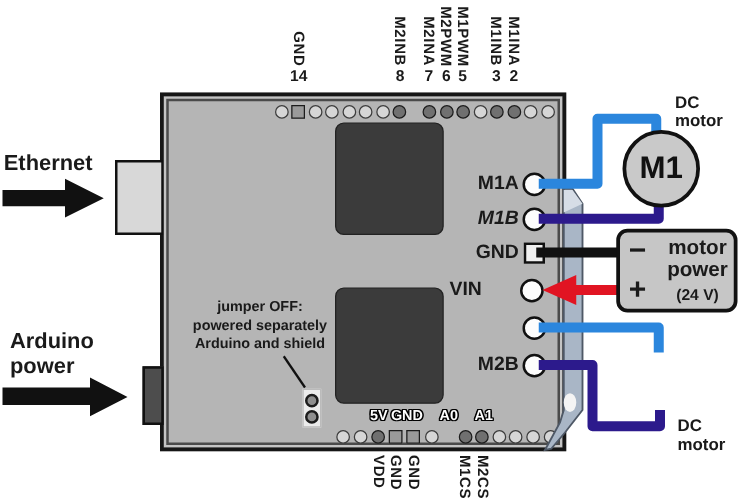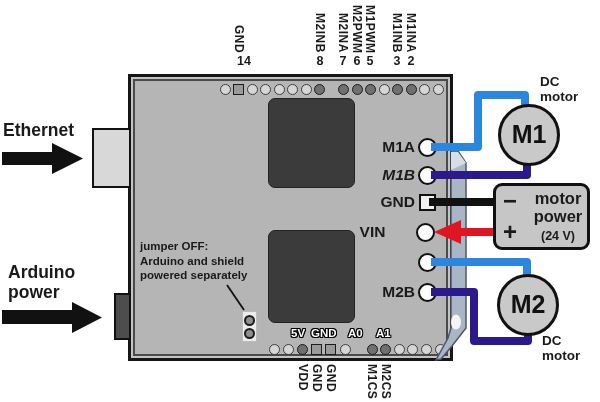--- a/index.html
+++ b/index.html
@@ -21,42 +21,42 @@
   .dot.S{border-radius:0;background:#9a9a9a;border-color:#1c1c1c;}
 
   
   .vtop{position:absolute;writing-mode:vertical-rl;text-orientation:mixed;height:53px;width:16px;
         font-size:12px;letter-spacing:0.5px;text-align:end;line-height:16px;}
   .pin-num{position:absolute;top:54px;width:24px;text-align:center;font-size:12.5px;}
   .vbot{position:absolute;top:364px;writing-mode:vertical-rl;text-orientation:mixed;width:16px;
         font-size:12px;letter-spacing:0.5px;line-height:16px;}
 
   
-  .silk{position:absolute;top:327px;font-size:11.5px;color:#fff;
+  .silk{position:absolute;top:327px;font-size:11.5px;color:#fff;text-align:center;
         text-shadow:-1px -1px 0 #000,1px -1px 0 #000,-1px 1px 0 #000,1px 1px 0 #000,0 1px 0 #000,0 -1px 0 #000,1px 0 0 #000,-1px 0 0 #000;}
 
   
   .rpin{position:absolute;width:19px;height:19px;border-radius:50%;border:2.5px solid #111;background:#fdfdfd;}
   .rpin.sq{border-radius:0;width:17px;height:17px;background:#f0f0f0;}
   .rlabel{position:absolute;left:330px;width:85px;text-align:right;font-size:15.5px;}
 
   
   .motor{position:absolute;width:62px;height:62px;border-radius:50%;border:3.5px solid #111;
          background:var(--c-motor,#c9c9c9);text-align:center;line-height:55px;font-size:25px;color:#111;}
   .dc-cap{position:absolute;font-size:13.5px;line-height:15px;}
 
   
   #power-box{position:absolute;left:493px;top:183px;width:97px;height:67px;border:3px solid #111;
              border-radius:9px;background:var(--c-power_box,#c6c6c6);}
   #pb-text{position:absolute;left:530px;top:189px;width:56px;text-align:center;font-size:16.5px;line-height:18px;}
   #pb-volt{position:absolute;left:530px;top:229px;width:56px;text-align:center;font-size:12.5px;}
   .pb-sym{position:absolute;left:510px;width:30px;margin-left:-15px;text-align:center;font-size:24px;line-height:20px;}
 
   
-  #jumper-note{position:absolute;left:140px;top:239px;width:136px;font-size:11.5px;line-height:14.5px;}
+  #jumper-note{position:absolute;left:140px;top:239px;width:136px;text-align:center;font-size:11.5px;line-height:14.5px;}
   #jumper-box{position:absolute;left:242px;top:311px;width:15px;height:31px;background:#ececec;border:1px solid #bbb;}
   .jdot{position:absolute;width:11px;height:11px;border-radius:50%;background:#8f8f8f;border:2px solid #1c1c1c;}
 
   
   #eth-label{position:absolute;left:3px;top:120px;font-size:17.5px;}
   #ard-label{position:absolute;left:8px;top:262px;font-size:17.5px;line-height:20px;}
   #eth-conn{position:absolute;left:92px;top:128px;width:39px;height:60px;background:#d8d8d8;border:2.5px solid #111;}
   #jack-conn{position:absolute;left:114px;top:293px;width:17px;height:47px;background:#4d4d4d;border:2px solid #111;}
 
   #overlay{position:absolute;left:0;top:0;pointer-events:none;}
@@ -99,21 +99,21 @@
       <div class="dot L" style="left: 339.5px; top: 343.5px;"></div>
       <div class="dot D" style="left: 366.5px; top: 343.5px;"></div>
       <div class="dot D" style="left: 380.1px; top: 343.5px;"></div>
       <div class="dot L" style="left: 393.7px; top: 343.5px;"></div>
       <div class="dot L" style="left: 407.3px; top: 343.5px;"></div>
       <div class="dot L" style="left: 420.9px; top: 343.5px;"></div>
       <div class="dot L" style="left: 434.5px; top: 343.5px;"></div>
     </div>
 
   <div class="vtop" style="left:231px;">GND</div>
-  <div class="pin-num" style="left:227px;text-align:right;">14</div>
+  <div class="pin-num" style="left:227px;">14</div>
   <div class="vtop" style="left:312px;">M2INB</div>
   <div class="pin-num" style="left:308px;">8</div>
   <div class="vtop" style="left:335px;">M2INA</div>
   <div class="pin-num" style="left:331px;">7</div>
   <div class="vtop" style="left:349px;">M2PWM</div>
   <div class="pin-num" style="left:345px;">6</div>
   <div class="vtop" style="left:362px;">M1PWM</div>
   <div class="pin-num" style="left:358px;">5</div>
   <div class="vtop" style="left:389px;">M1INB</div>
   <div class="pin-num" style="left:385px;">3</div>
@@ -166,41 +166,40 @@
     <polyline class="w w-blue" points="431,262 527,262 527,282"></polyline>
     <polyline class="w w-purple" points="431,292 474,292 474,341 528,341 528,328"></polyline>
 
     <path d="M2,152 L52,152 L52,143 L83,158.5 L52,174 L52,165 L2,165 Z" fill="var(--c-arrow_black,#111)"></path>
     <path d="M2,310 L72,310 L72,302 L102,317.5 L72,333 L72,324 L2,324 Z" fill="var(--c-arrow_black,#111)"></path>
 
     <line x1="227" y1="285" x2="244" y2="310" stroke="#111" stroke-width="1.8"></line>
   </svg>
 
   <div class="motor" style="left:498px;top:104px;">M1</div>
-  <div class="motor" style="left:497px;top:274px;">M2</div>
   <div class="dc-cap" style="left:540px;top:74px;">
     <div>DC</div>
     <div>motor</div>
   </div>
   <div class="dc-cap" style="left:542px;top:333px;">
     <div>DC</div>
     <div>motor</div>
   </div>
 
   <div id="power-box"></div>
   <div class="pb-sym" style="top:191px;">−</div>
   <div class="pb-sym" style="top:222px;">+</div>
   <div id="pb-text">
     <div>motor</div>
     <div>power</div>
   </div>
   <div id="pb-volt">(24 V)</div>
 
   <div id="jumper-note">
     <div>jumper OFF:</div>
+    <div>powered separately</div>
     <div>Arduino and shield</div>
-    <div>powered separately</div>
   </div>
   <div id="jumper-box"></div>
   <div class="jdot" style="left:244px;top:315px;"></div>
   <div class="jdot" style="left:244px;top:328px;"></div>
 
 </div>
 
 </body></html>

